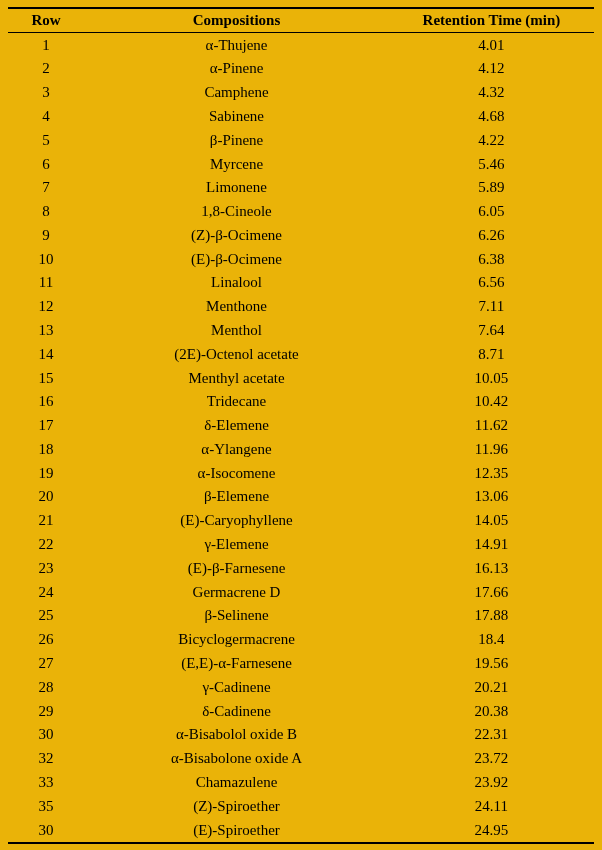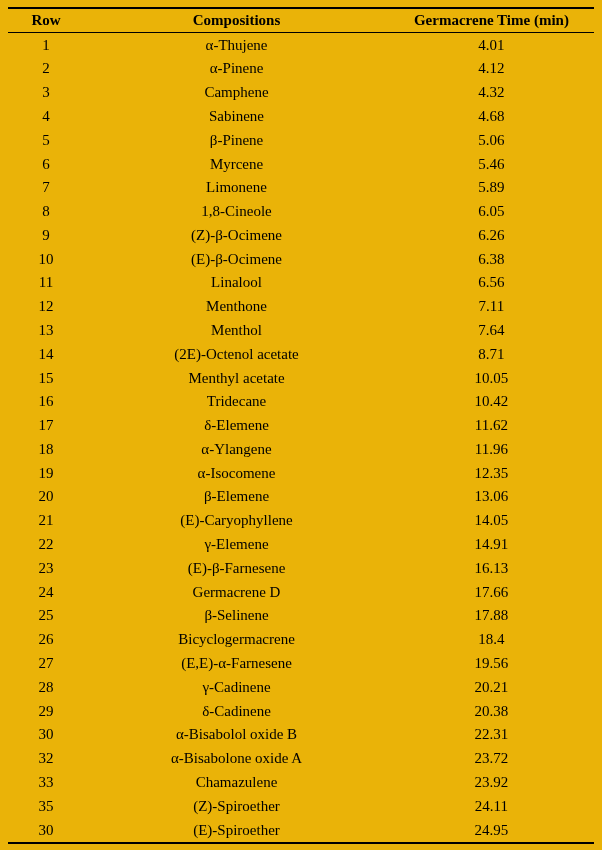--- a/index.html
+++ b/index.html
@@ -53,21 +53,21 @@
   <table class="data-table">
     <colgroup>
       <col class="col-row">
       <col class="col-comp">
       <col class="col-rt">
     </colgroup>
     <thead>
       <tr>
         <th>Row</th>
         <th>Compositions</th>
-        <th>Germacrene Time (min)</th>
+        <th>Retention Time (min)</th>
       </tr>
     </thead>
     <tbody>
   <tr>
     <td>1</td>
     <td>α-Thujene</td>
     <td>4.01</td>
   </tr>
 
   <tr>
@@ -84,21 +84,21 @@
 
   <tr>
     <td>4</td>
     <td>Sabinene</td>
     <td>4.68</td>
   </tr>
 
   <tr>
     <td>5</td>
     <td>β-Pinene</td>
-    <td>5.06</td>
+    <td>4.22</td>
   </tr>
 
   <tr>
     <td>6</td>
     <td>Myrcene</td>
     <td>5.46</td>
   </tr>
 
   <tr>
     <td>7</td>

